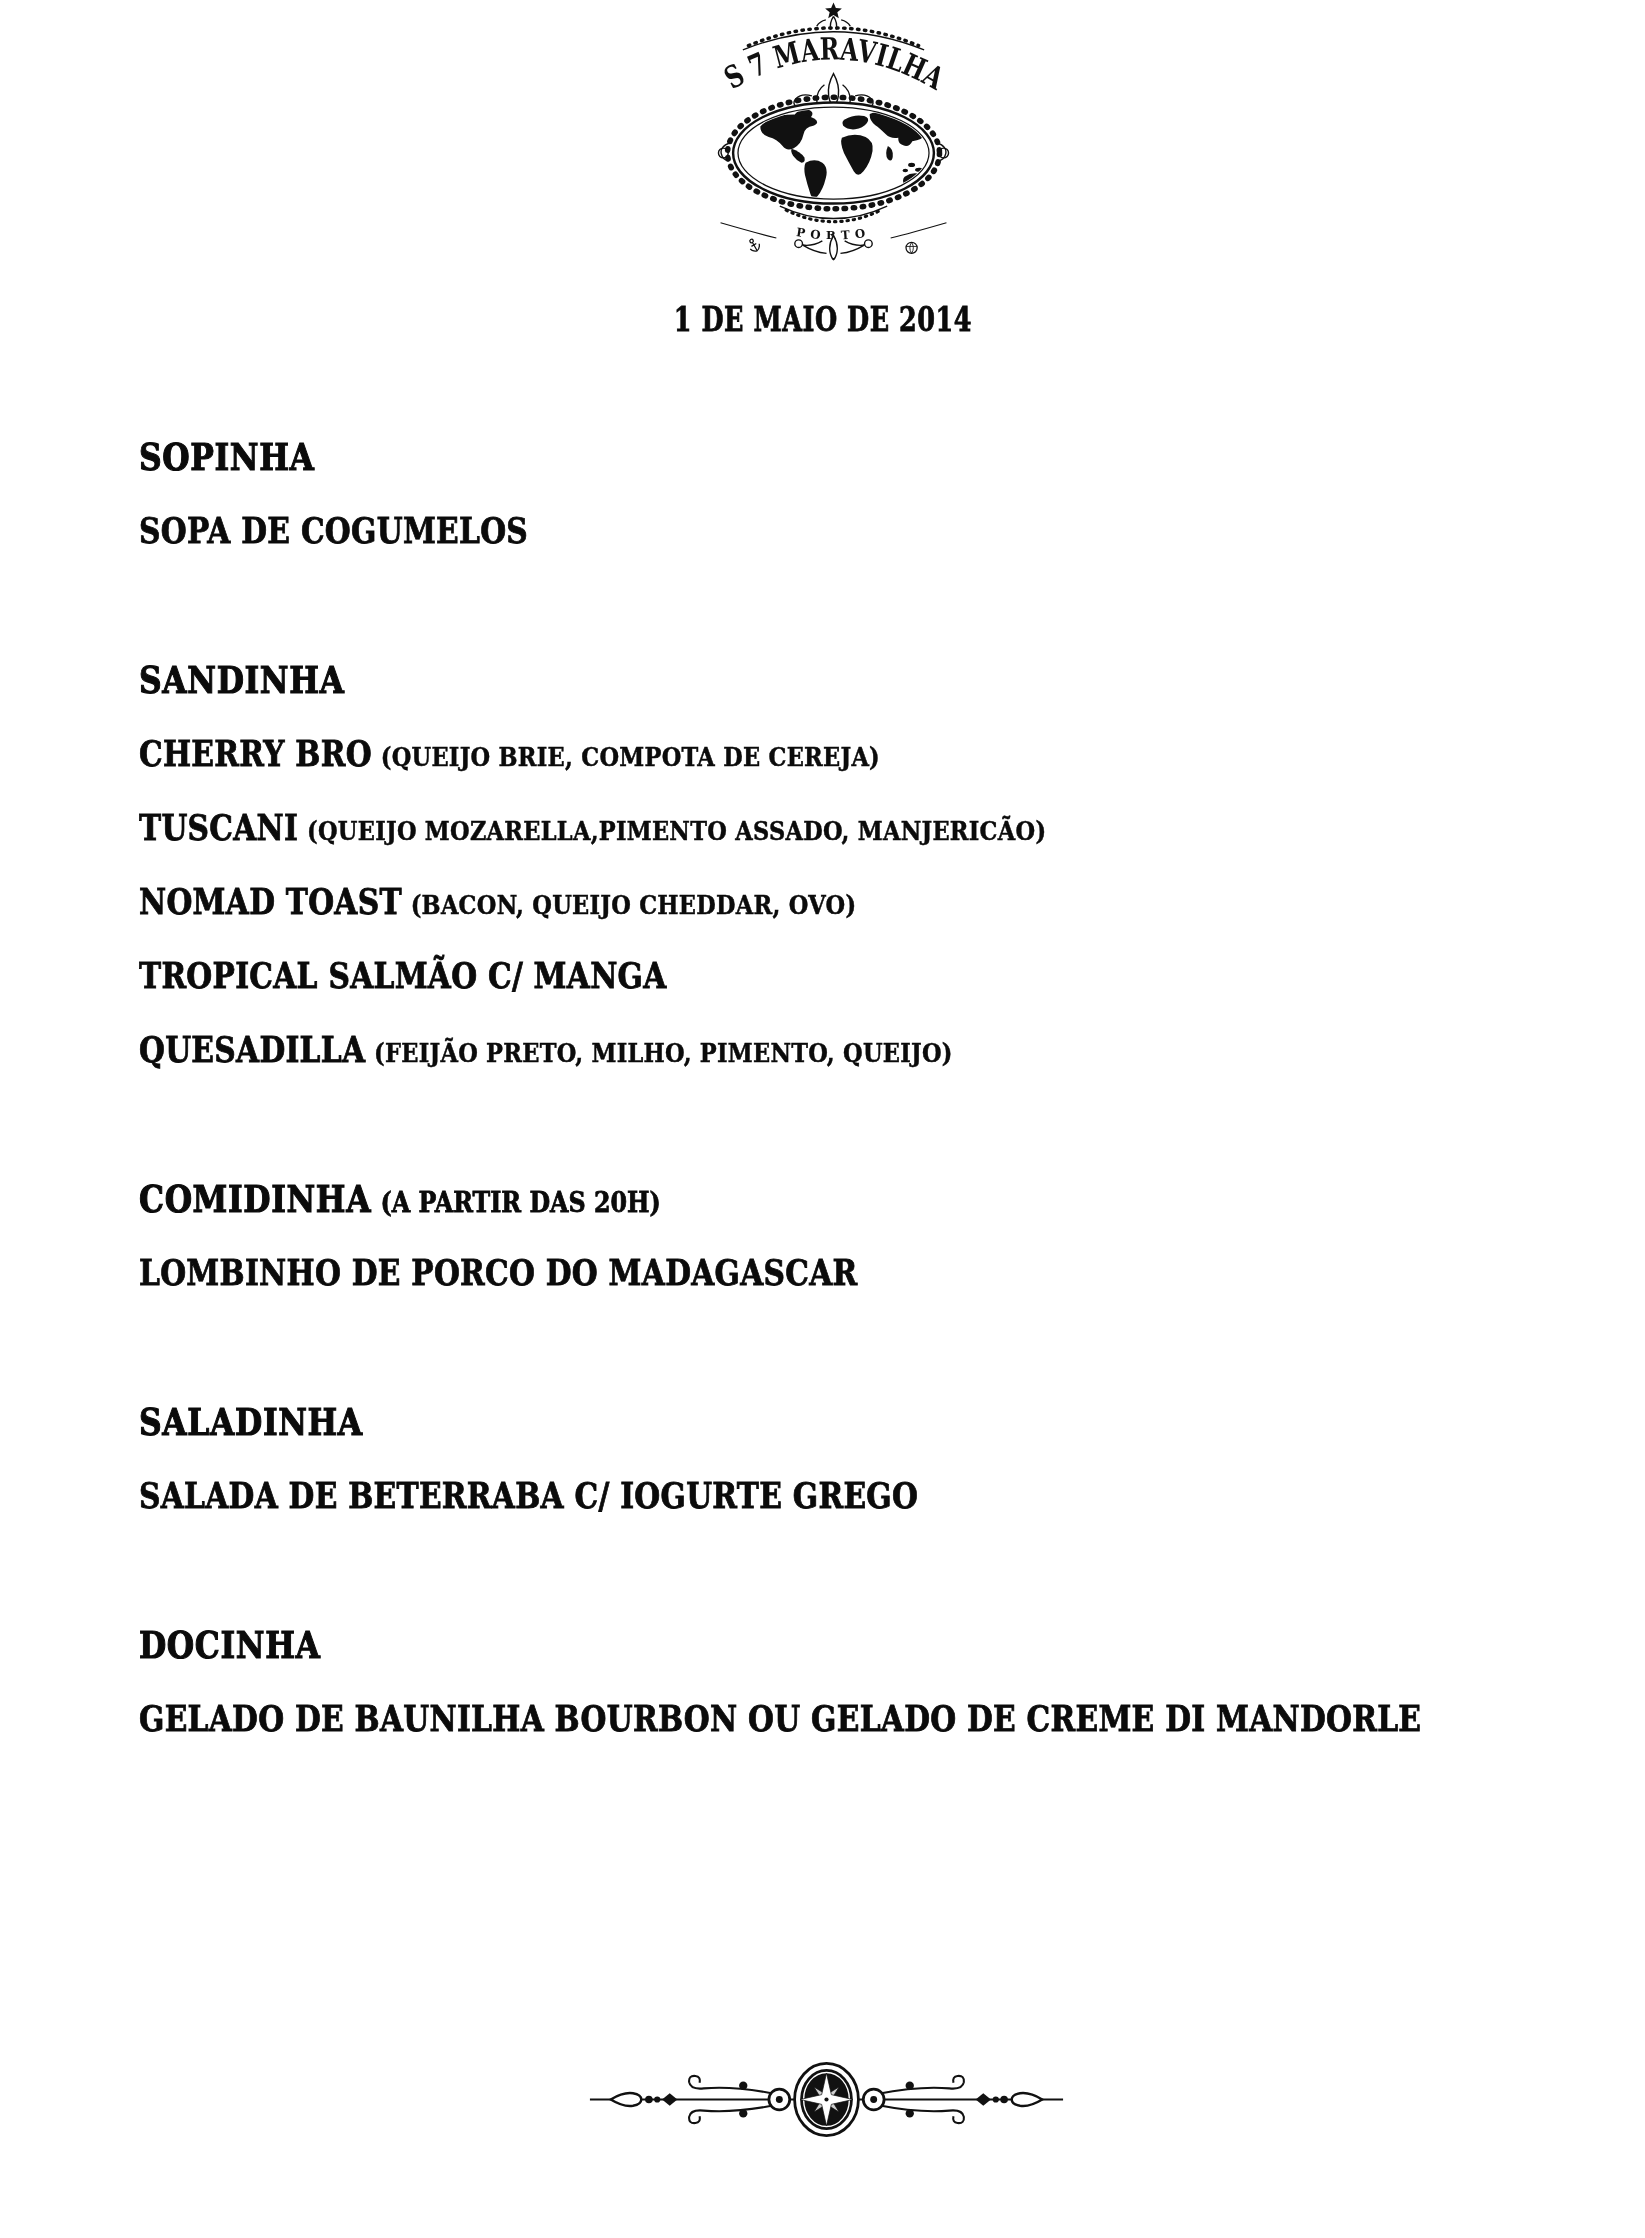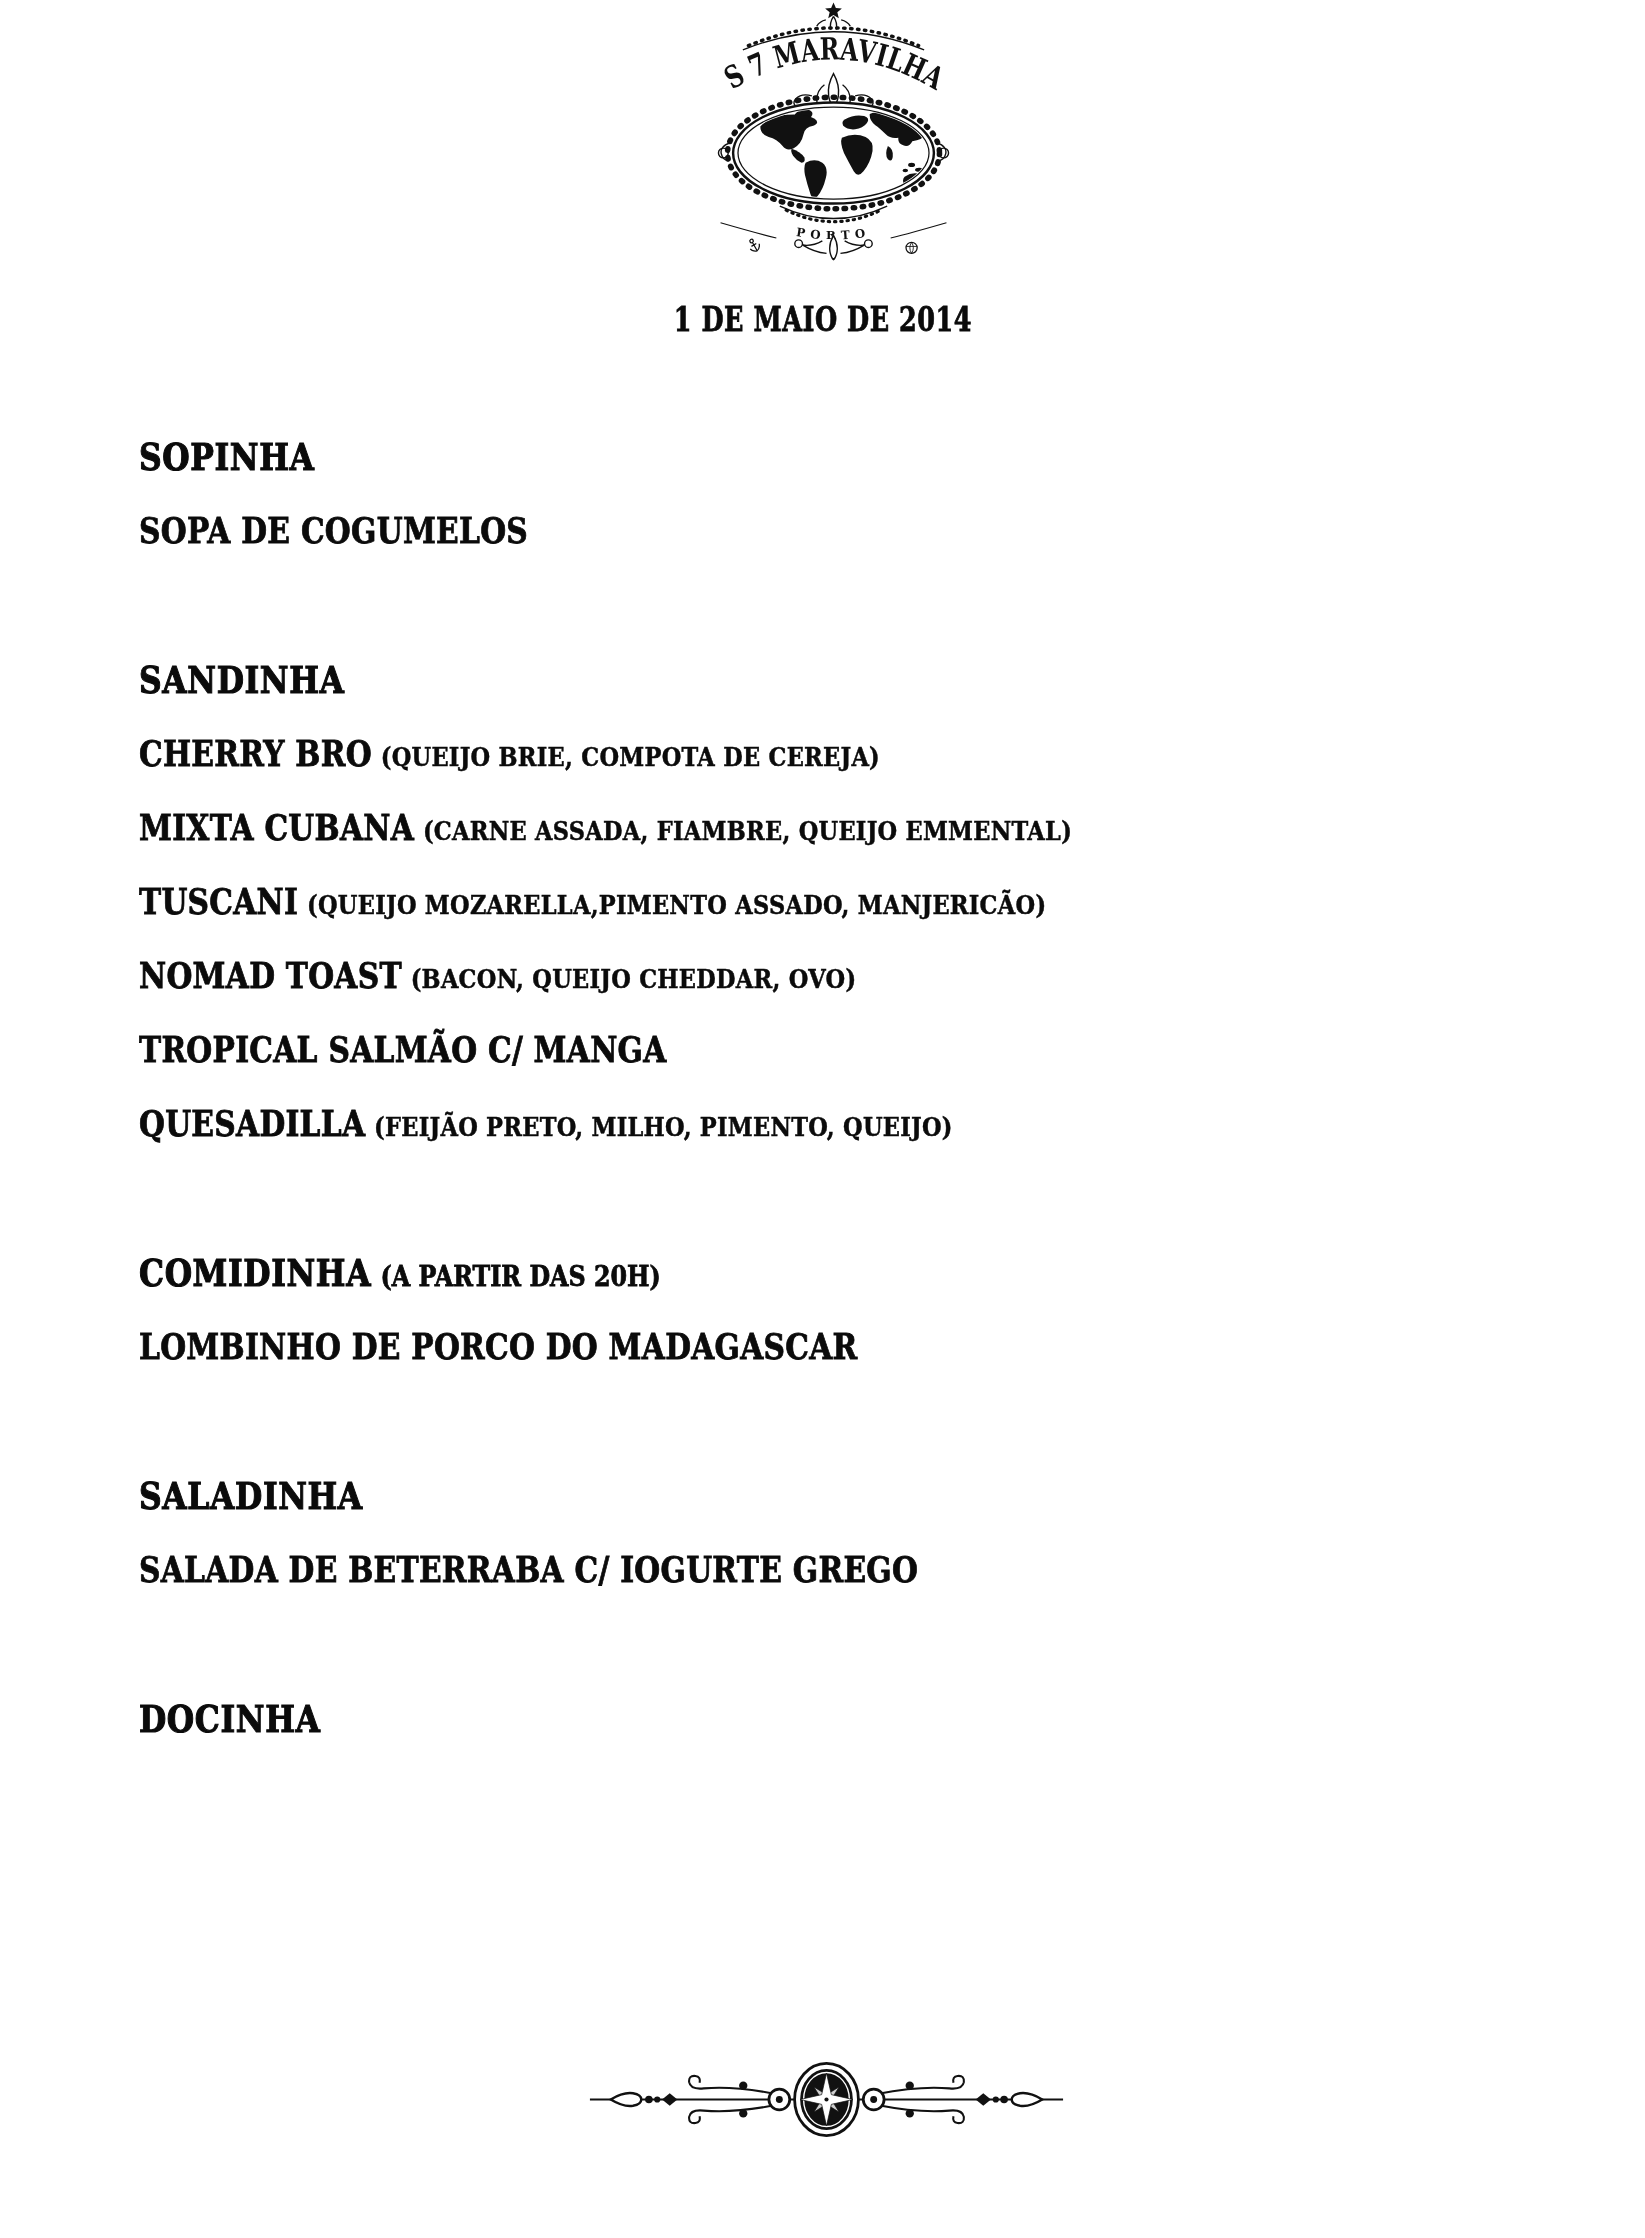--- a/index.html
+++ b/index.html
@@ -153,23 +153,20 @@
     <div class="sec-gap"></div>
 
     <section>
       <div class="line">
         <span class="cond"><span class="title-text">SANDINHA</span><span class="title-note"></span></span>
       </div>
       <div class="line">
         <span class="cond"><span class="item-name">CHERRY BRO</span><span class="item-detail">(QUEIJO BRIE, COMPOTA DE CEREJA)</span></span>
       </div>
       <div class="line">
-        <span class="cond"><span class="item-name">MIXTA CUBANA</span><span class="item-detail">(CARNE ASSADA, FIAMBRE, QUEIJO EMMENTAL)</span></span>
-      </div>
-      <div class="line">
         <span class="cond"><span class="item-name">TUSCANI</span><span class="item-detail">(QUEIJO MOZARELLA,PIMENTO ASSADO, MANJERICÃO)</span></span>
       </div>
       <div class="line">
         <span class="cond"><span class="item-name">NOMAD TOAST</span><span class="item-detail">(BACON, QUEIJO CHEDDAR, OVO)</span></span>
       </div>
       <div class="line">
         <span class="cond"><span class="item-name">TROPICAL SALMÃO C/ MANGA</span><span class="item-detail"></span></span>
       </div>
       <div class="line">
         <span class="cond"><span class="item-name">QUESADILLA</span><span class="item-detail">(FEIJÃO PRETO, MILHO, PIMENTO, QUEIJO)</span></span>
@@ -196,20 +193,23 @@
       <div class="line">
         <span class="cond"><span class="item-name">SALADA DE BETERRABA C/ IOGURTE GREGO</span><span class="item-detail"></span></span>
       </div>
     </section>
 
     <div class="sec-gap"></div>
 
     <section>
       <div class="line">
         <span class="cond"><span class="title-text">DOCINHA</span><span class="title-note"></span></span>
+      </div>
+      <div class="line">
+        <span class="cond"><span class="item-name">GELADO DE BAUNILHA BOURBON OU GELADO DE CREME DI MANDORLE</span><span class="item-detail"></span></span>
       </div>
     </section>
   </div>
 
   <div class="divider-wrap">
     <svg viewBox="0 0 690 160">
 
       <line x1="4" y1="80" x2="686" y2="80" stroke="#111" stroke-width="3"></line>
 
       <g id="dl">

